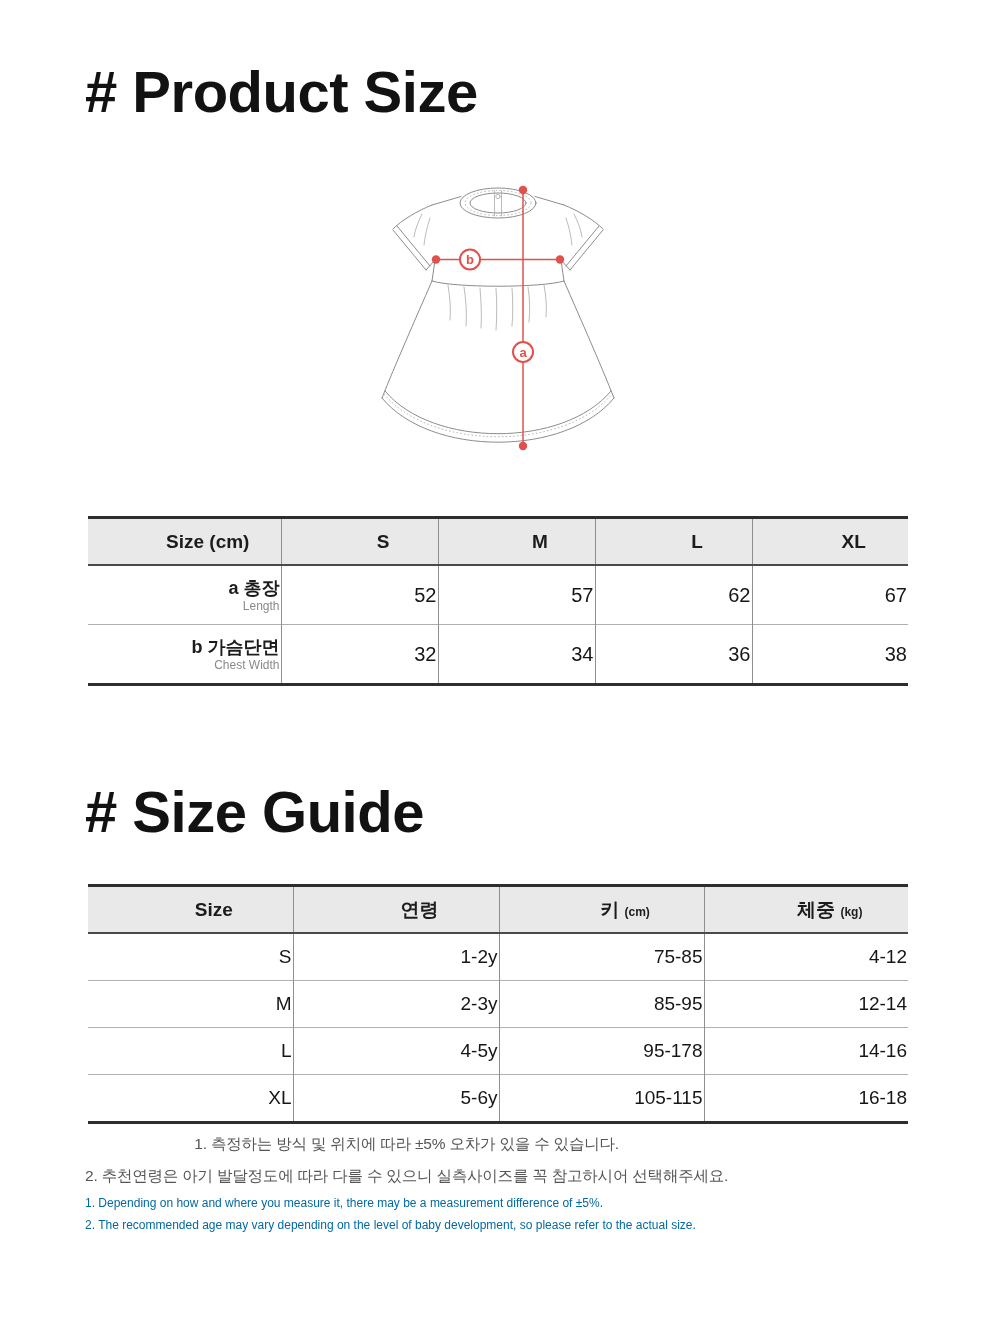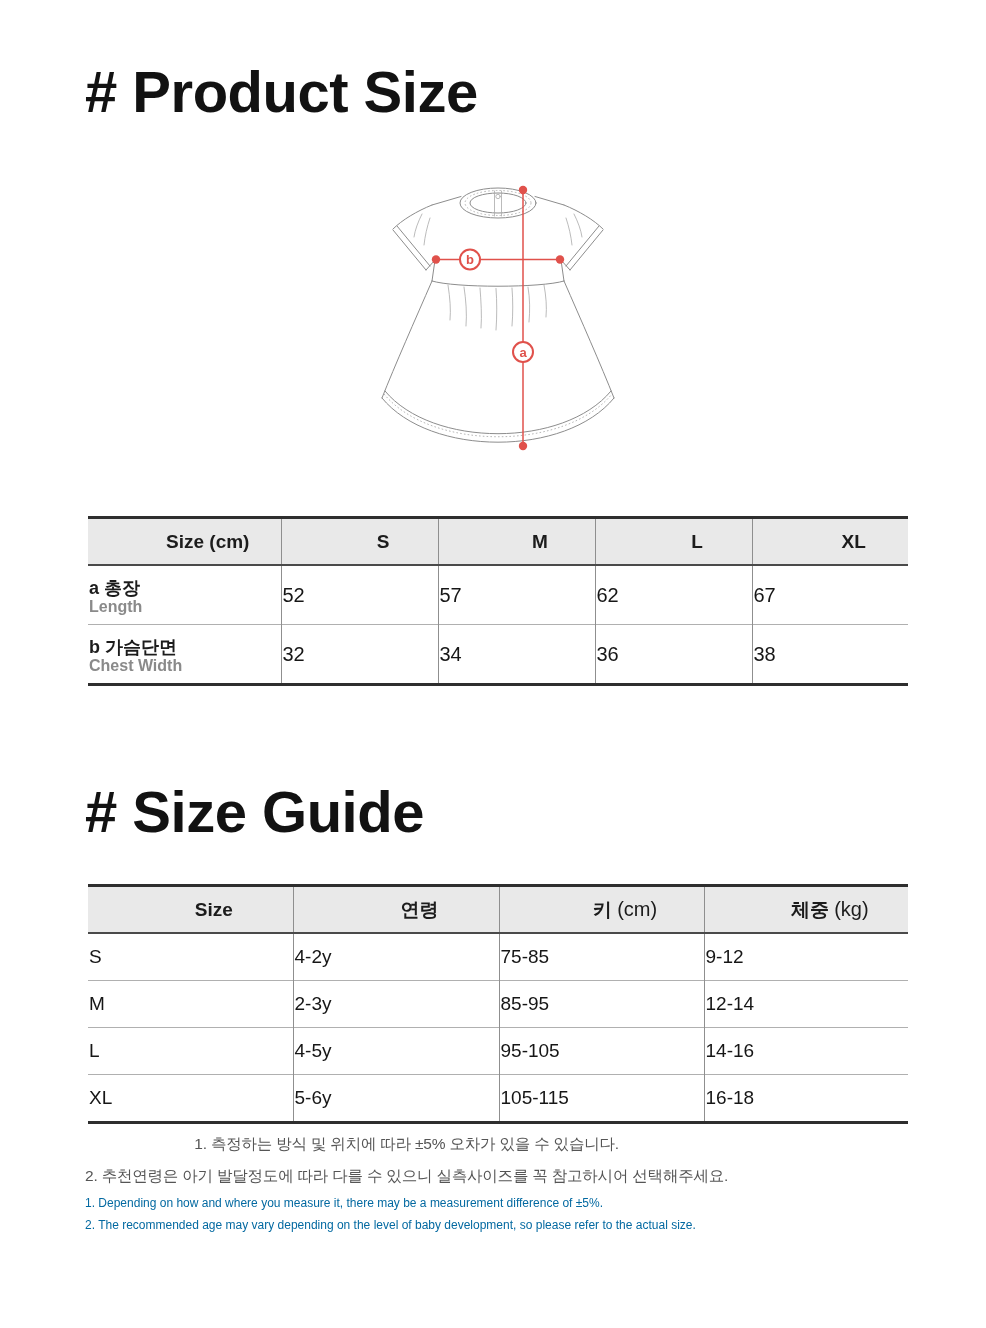--- a/index.html
+++ b/index.html
@@ -49,35 +49,35 @@
     border-bottom: 2px solid #4a4a4a;
     font-size: 19px;
     font-weight: bold;
     height: 43px;
     text-align: center;
     vertical-align: middle;
     color: #1c1c1c;
     padding-left: 48px;
   }
   .size-table td {
-    text-align: left;
+    text-align: right;
     vertical-align: middle;
     font-size: 20px;
     font-weight: 500;
     color: #161616;
   }
   .size-table tbody tr + tr td { border-top: 1px solid #b0b0b0; }
   .size-table th + th, .size-table td + td { border-left: 1px solid #8f8f8f; }
 
   #product-size-table td { height: 56px; }
   #size-guide-table  td { height: 44px; font-size: 19px; }
 
   .cell-main { font-size: 18px; font-weight: bold; color: #1c1c1c; line-height: 22px; }
-  .cell-sub  { font-size: 16px; font-weight: bold; color: #8a8a8a; line-height: 15px; }
-  .h-unit    { font-size: 20px; font-weight: normal; }
+  .cell-sub  { font-size: 12px; font-weight: normal; color: #8a8a8a; line-height: 15px; }
+  .h-unit    { font-size: 12px; font-weight: bold; }
 
   .notes { position: absolute; left: 85px; }
   #notes-ko { top: 1134px; font-size: 15.5px; color: #555555; text-align: center; }
   #notes-ko .note-line { margin-bottom: 11px; letter-spacing: -0.2px; }
   #notes-en { top: 1196px; font-size: 12px; color: #0369a1; }
   #notes-en .note-line { margin-bottom: 8px; }
 
   svg .outline { fill: none; stroke: #8d8d8d; stroke-width: 1; stroke-linecap: round; }
   svg .thin    { fill: none; stroke: #aaaaaa; stroke-width: 0.8; stroke-linecap: round; }
   svg .dotted  { fill: none; stroke: #a5a5a5; stroke-width: 0.8; stroke-dasharray: 1.6 2.2; }
@@ -226,34 +226,34 @@
       <tr>
         <th>Size</th>
         <th>연령</th>
         <th><span>키</span> <span class="h-unit">(cm)</span></th>
         <th><span>체중</span> <span class="h-unit">(kg)</span></th>
       </tr>
     </thead>
     <tbody>
       <tr>
         <td>S</td>
-        <td>4-2y</td>
+        <td>1-2y</td>
         <td>75-85</td>
-        <td>9-12</td>
+        <td>4-12</td>
       </tr>
       <tr>
         <td>M</td>
         <td>2-3y</td>
         <td>85-95</td>
         <td>12-14</td>
       </tr>
       <tr>
         <td>L</td>
         <td>4-5y</td>
-        <td>95-105</td>
+        <td>95-178</td>
         <td>14-16</td>
       </tr>
       <tr>
         <td>XL</td>
         <td>5-6y</td>
         <td>105-115</td>
         <td>16-18</td>
       </tr>
     </tbody>
   </table>

